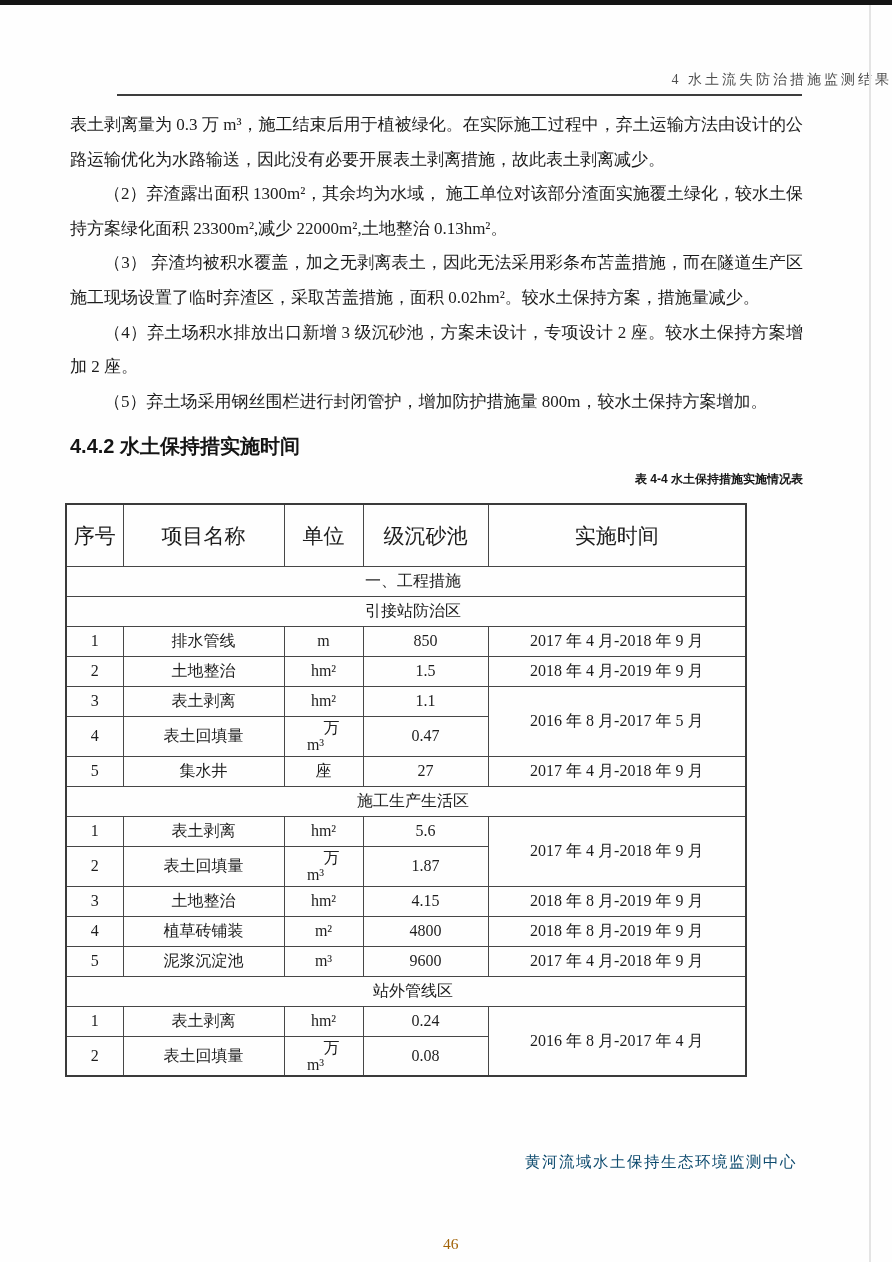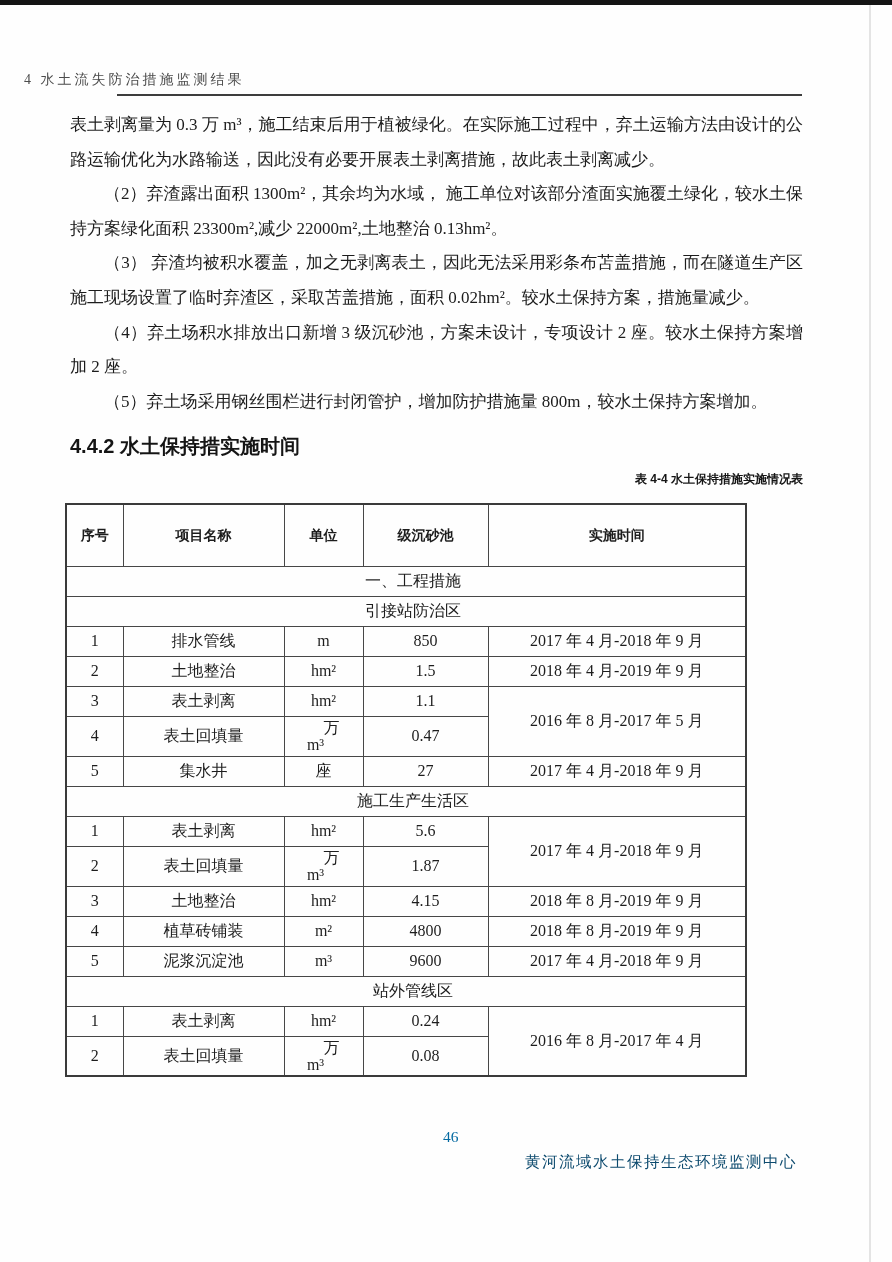--- a/index.html
+++ b/index.html
@@ -18,25 +18,24 @@
     width: 892px; height: 5px;
     background: #141414;
   }
   .right-scan-line {
     position: absolute; top: 5px; left: 869px;
     width: 2px; height: 1257px;
     background: #e4e4e4;
   }
   .running-header {
     margin-top: 71px;
-    text-align: left;
+    text-align: right;
     font-size: 14px;
     letter-spacing: 3px;
     color: #4c4c4c;
-    margin-left: 24px;
   }
   .header-rule {
     margin: 5px 90px 0 117px;
     border-top: 2px solid #3d3d3d;
   }
   .content {
     margin: 12px 89px 0 70px; 
   }
   .body-p {
     font-size: 17px;
@@ -75,33 +74,33 @@
     border: 1px solid #474747;
     text-align: center;
     vertical-align: middle;
     font-size: 16px;
     color: #1d1d1d;
     padding: 0 2px;
   }
   table.measures th {
     height: 62px;
     font-family: "Liberation Sans", "DejaVu Sans", sans-serif;
-    font-size: 14px;
-    font-weight: bold;
+    font-size: 21px;
+    font-weight: normal;
   }
   tr.r-section td { height: 30px; font-size: 16px; padding-left: 16px; }
   tr.r-data td { height: 30px; }
   tr.r-tall td { height: 40px; }
   td.unit-stacked { line-height: 1.1; padding: 2px 0; }
   .u-top { display: block; transform: translateX(8px); }
   .u-bottom { display: block; transform: translateX(-8px); }
   .page-num {
     position: absolute;
-    top: 1128px; left: 443px;
-    font-size: 15.5px; color: #0369a1;
+    top: 1235px; left: 443px;
+    font-size: 15.5px; color: #a16207;
   }
   .footer-org {
     position: absolute;
     top: 1152px; right: 95px;
     font-size: 15.5px;
     letter-spacing: 1.5px;
     color: #0c4a6e;
   }
 </style>
 </head>

